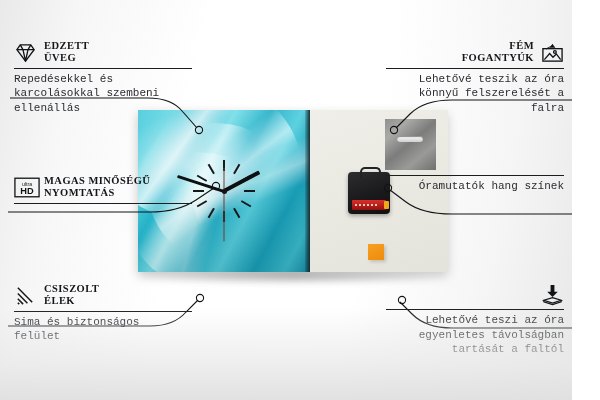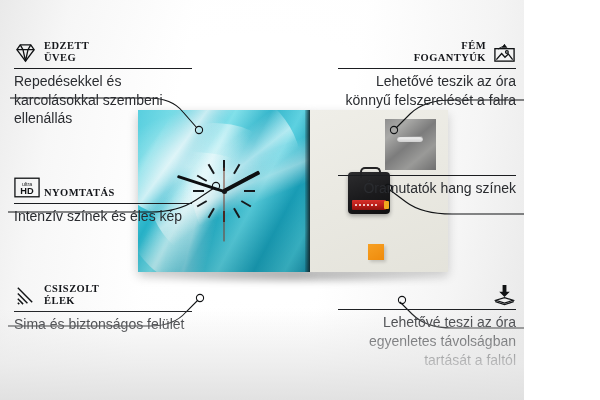--- a/index.html
+++ b/index.html
@@ -5,20 +5,21 @@
   html,body{margin:0;padding:0;}
   body{
     width:600px;height:400px;overflow:hidden;
     font-family:"Liberation Serif", serif;
     background:#ffffff;
   }
   #stage{
     position:relative;width:524px;height:400px;overflow:hidden;
     background:
       radial-gradient(ellipse 420px 300px at 50% 42%, #ffffff 0%, #ffffff 45%, #fbfbfb 62%, #f2f2f2 82%, #ececec 100%);
+    padding-left: 48px;
   }
   #stage:before{
     content:"";position:absolute;inset:0;
     background:linear-gradient(100deg,#e8e8e8 0%,#f6f6f6 12%,#ffffff 33%,#ffffff 62%,#f4f4f4 84%,#e6e6e6 100%);
     opacity:.85;
   }
   #stage:after{
     content:"";position:absolute;left:0;right:0;bottom:0;height:92px;
     background:linear-gradient(180deg,rgba(255,255,255,0) 0%,rgba(233,233,233,.75) 60%,rgba(224,224,224,.95) 100%);
   }
@@ -88,22 +89,22 @@
 
   
   .callout{position:absolute;width:190px;}
   .callout.left{text-align:left;}
   .callout.right{text-align:right;}
   .chead{display:flex;align-items:center;gap:7px;padding-bottom:3px;}
   .callout.right .chead{flex-direction:row-reverse;}
   .ctitle{font-size:10.5px;font-weight:700;letter-spacing:.45px;color:#14161a;line-height:1.18;
           text-transform:uppercase;font-family:"Liberation Serif", serif;}
   .crule{height:1px;background:#1b1d20;width:100%;}
-  .cdesc{font-size:14px;color:#2a2c30;line-height:1.34;padding-top:3px;
-         font-family:Liberation Sans, sans-serif;}
+  .cdesc{font-size:11px;color:#2a2c30;line-height:1.34;padding-top:3px;
+         font-family:Liberation Mono, monospace;}
   .icon{width:23px;height:23px;flex:0 0 23px;display:block;}
 
   .lines{position:absolute;inset:0;pointer-events:none;}
 </style>
 </head>
 <body>
 
 <div id="stage">
 
   <div id="prod-shadow"></div>
@@ -217,26 +218,25 @@
   <div class="callout left" style="left:14px;top:175px;width:178px;">
     <div class="chead">
       <span class="icon">
         <svg viewBox="0 0 28 24" width="26" height="23">
           <rect x="1" y="2" width="26" height="20" fill="none" stroke="#111315" stroke-width="1.4"></rect>
           <text x="14" y="10" font-family="Liberation Sans, sans-serif" font-size="5.6" text-anchor="middle" fill="#111315">ultra</text>
           <text x="14" y="19.5" font-family="Liberation Sans, sans-serif" font-size="10" font-weight="bold" text-anchor="middle" fill="#111315">HD</text>
         </svg>
       </span>
       <span class="ctitle">
-        <br>
+        <span>MAGAS MINŐSÉGŰ</span><br>
         <span>NYOMTATÁS</span>
       </span>
     </div>
     <div class="crule"></div>
-    <div class="cdesc">Intenzív színek és éles kép</div>
   </div>
 
   <div class="callout right" style="right:8px;top:40px;width:178px;">
     <div class="chead">
       <span class="icon">
         <svg viewBox="0 0 24 24" width="23" height="23" fill="none" stroke="#111315" stroke-width="1.4">
           <path d="M12 3 L9 7 H15 Z" fill="#111315" stroke="none"></path>
           <path d="M12 3.5 C12 6 7 6.5 5.5 8.5" stroke-width="1"></path>
           <rect x="2" y="8" width="20" height="13"></rect>
           <path d="M3.5 19.5 L9 13 L12.5 17 L16 13.5 L20.5 19.5"></path>

